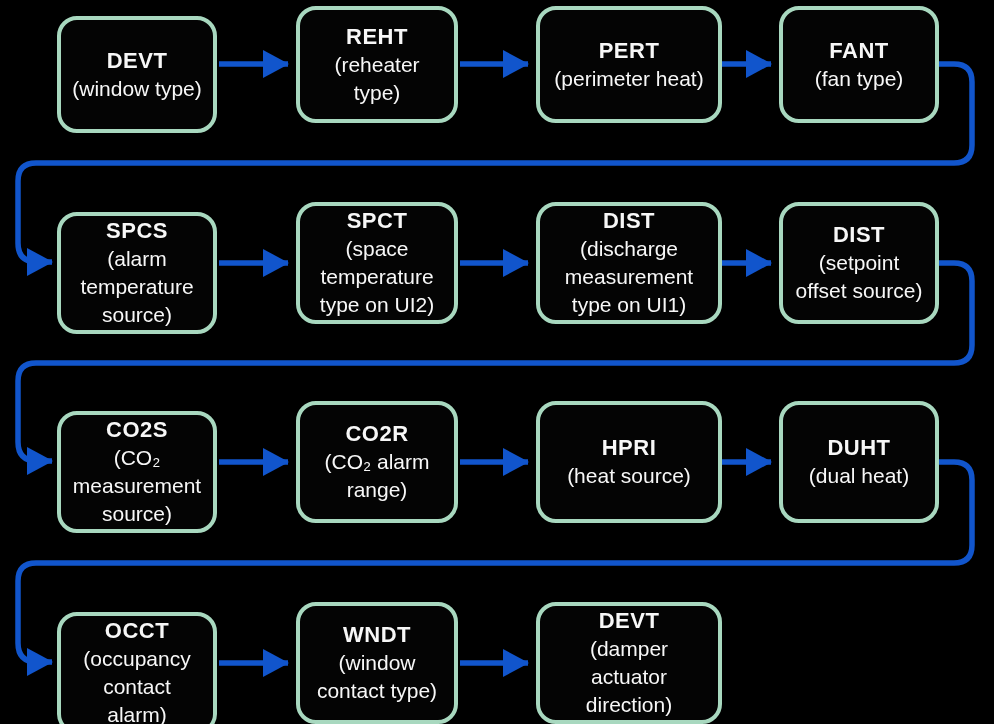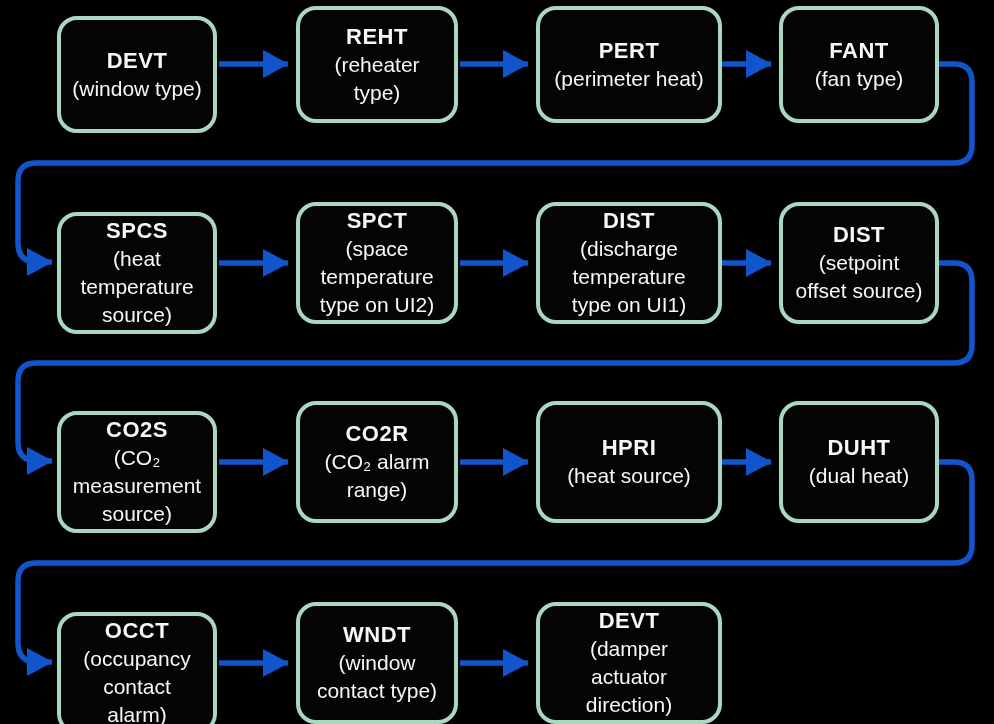--- a/index.html
+++ b/index.html
@@ -90,29 +90,29 @@
     <div class="code">PERT</div>
     <div class="desc">(perimeter heat)</div>
   </div>
   <div class="box r1 c4">
     <div class="code">FANT</div>
     <div class="desc">(fan type)</div>
   </div>
 
   <div class="box r2 c1">
     <div class="code">SPCS</div>
-    <div class="desc">(heat temperature source)</div>
+    <div class="desc">(alarm temperature source)</div>
   </div>
   <div class="box r2 c2">
     <div class="code">SPCT</div>
     <div class="desc">(space temperature type on UI2)</div>
   </div>
   <div class="box r2 c3">
     <div class="code">DIST</div>
-    <div class="desc">(discharge temperature type on UI1)</div>
+    <div class="desc">(discharge measurement type on UI1)</div>
   </div>
   <div class="box r2 c4">
     <div class="code">DIST</div>
     <div class="desc">(setpoint offset source)</div>
   </div>
 
   <div class="box r3 c1">
     <div class="code">CO2S</div>
     <div class="desc">(CO₂ measurement source)</div>
   </div>

